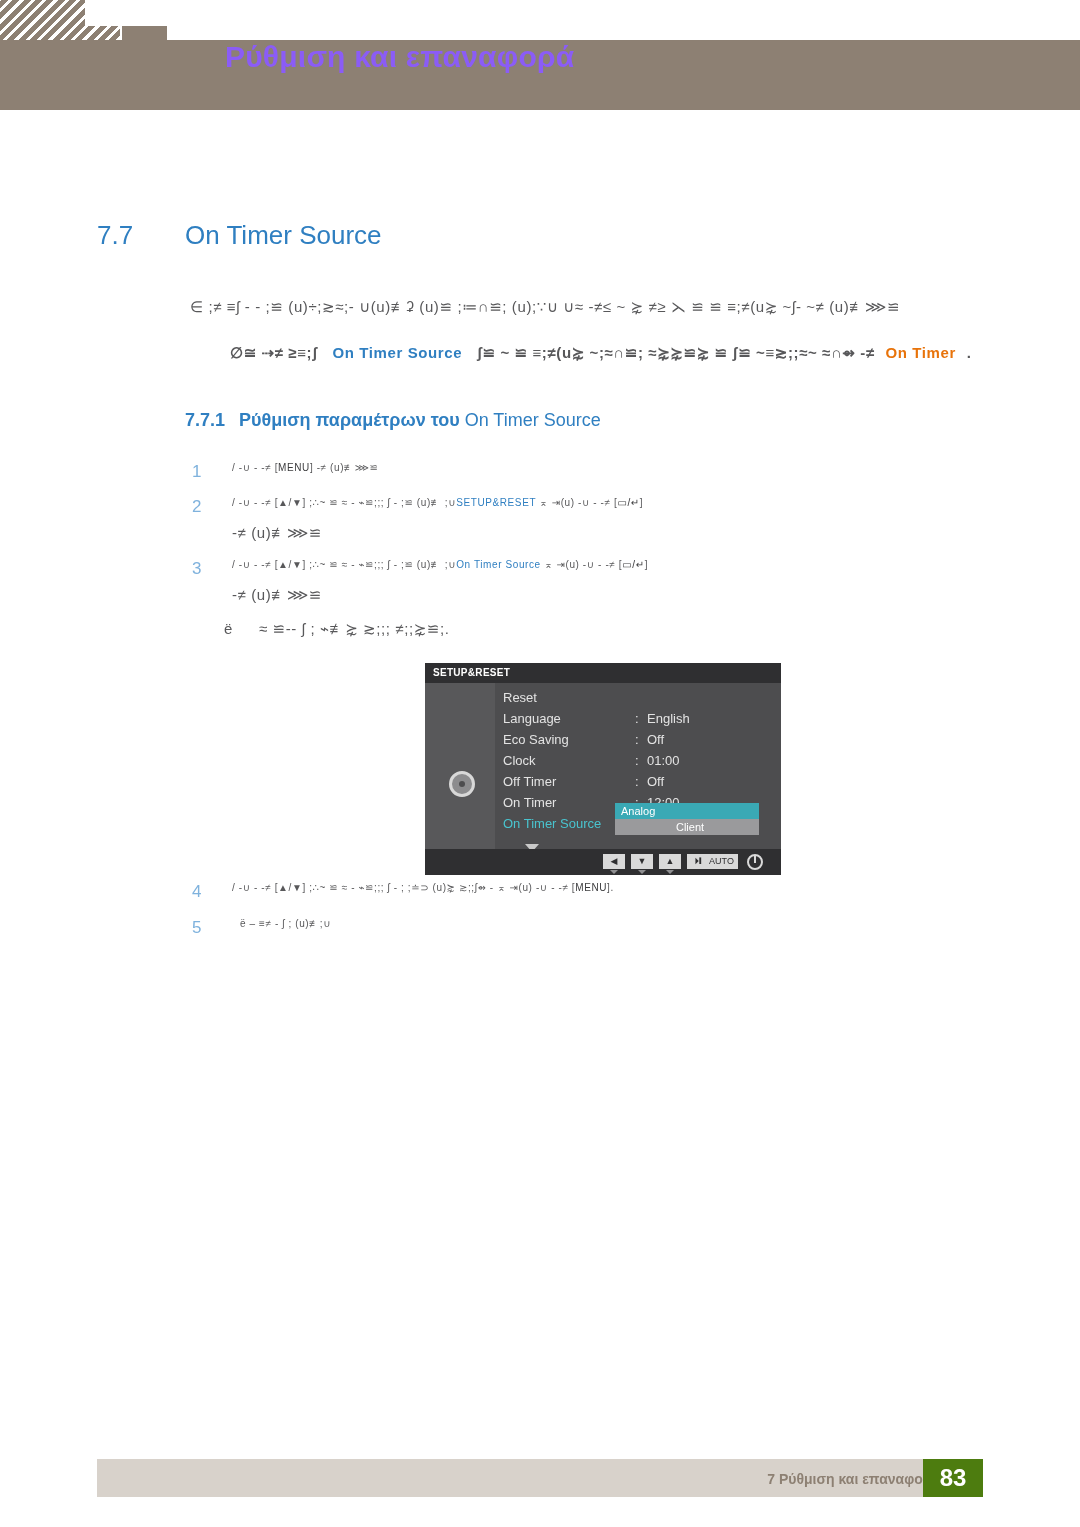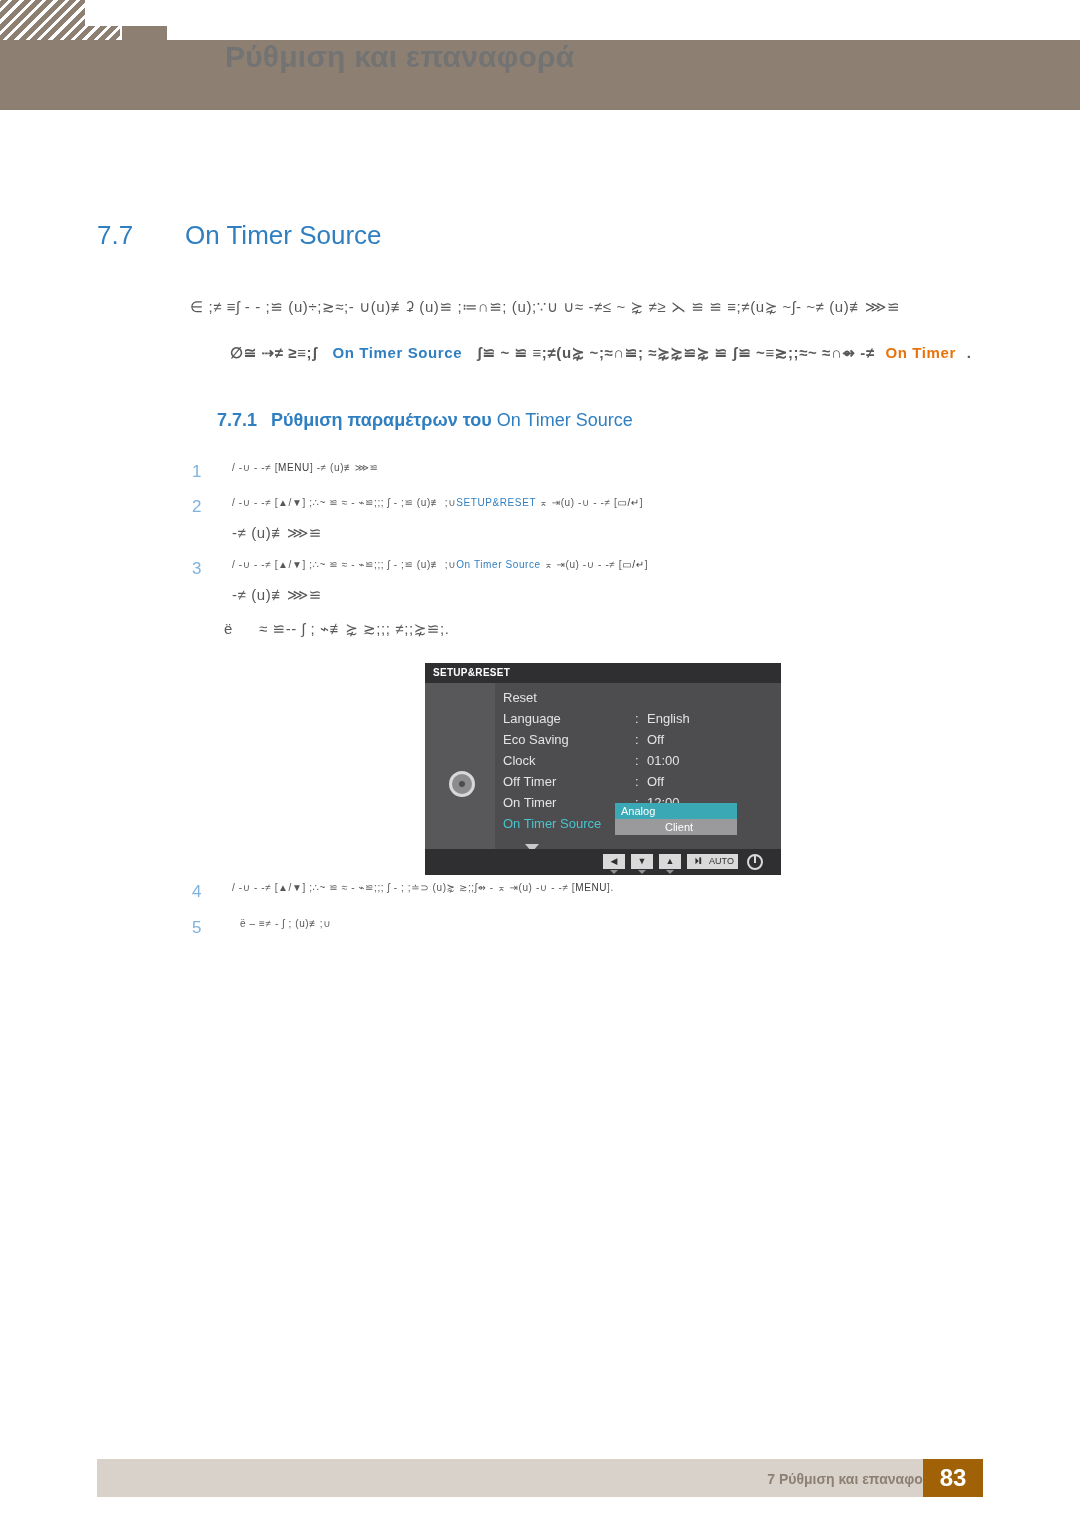--- a/index.html
+++ b/index.html
@@ -48,21 +48,21 @@
     position: absolute;
     left: 122px; top: 26px;
     width: 45px; height: 20px;
     background: #8d8073;
   }
   .header-title {
     position: absolute;
     left: 225px; top: 40px;
     font-size: 30px;
     font-weight: bold;
-    color: #737373;
+    color: #8b5cf6;
     letter-spacing: 0.2px;
   }
 
   
   .sec-num {
     position: absolute;
     left: 97px; top: 220px;
     font-size: 26px;
     color: #2f7fc1;
   }
@@ -95,21 +95,20 @@
     color: #e8730a;
   }
 
   
   .subhead {
     position: absolute;
     left: 185px; top: 410px;
     font-size: 18px;
     font-weight: bold;
     color: #2f7fc1;
-    margin-left: 32px;
   }
   .subhead .num { margin-right: 14px; }
   .subhead .plain { font-weight: normal; }
   .step-num {
     position: absolute;
     width: 20px;
     text-align: left;
     font-size: 17px;
     color: #7fb2dd;
   }
@@ -204,21 +203,21 @@
     position: absolute;
     left: 100px; top: 181px;
     width: 0; height: 0;
     border-left: 7px solid transparent;
     border-right: 7px solid transparent;
     border-top: 8px solid #c9c9c9;
   }
   .osd-dropdown {
     position: absolute;
     left: 615px; top: 803px;
-    width: 122px; height: 32px;
+    width: 144px; height: 32px;
   }
   .dd-item {
     height: 16px;
     font-size: 11px;
     line-height: 16px;
     padding-left: 6px;
     box-sizing: border-box;
     color: #ffffff;
   }
   .dd-item.sel { background: #3aa9b5; }
@@ -274,21 +273,21 @@
     position: absolute;
     right: 140px; bottom: 40px;
     font-size: 14px;
     font-weight: bold;
     color: #8d8073;
   }
   .footer-page-box {
     position: absolute;
     right: 97px; bottom: 30px;
     width: 60px; height: 38px;
-    background: #a16207;
+    background: #4d7c0f;
     color: #ffffff;
     font-size: 24px;
     font-weight: bold;
     text-align: center;
     line-height: 38px;
   }
 </style>
 </head>
 <body>
 

